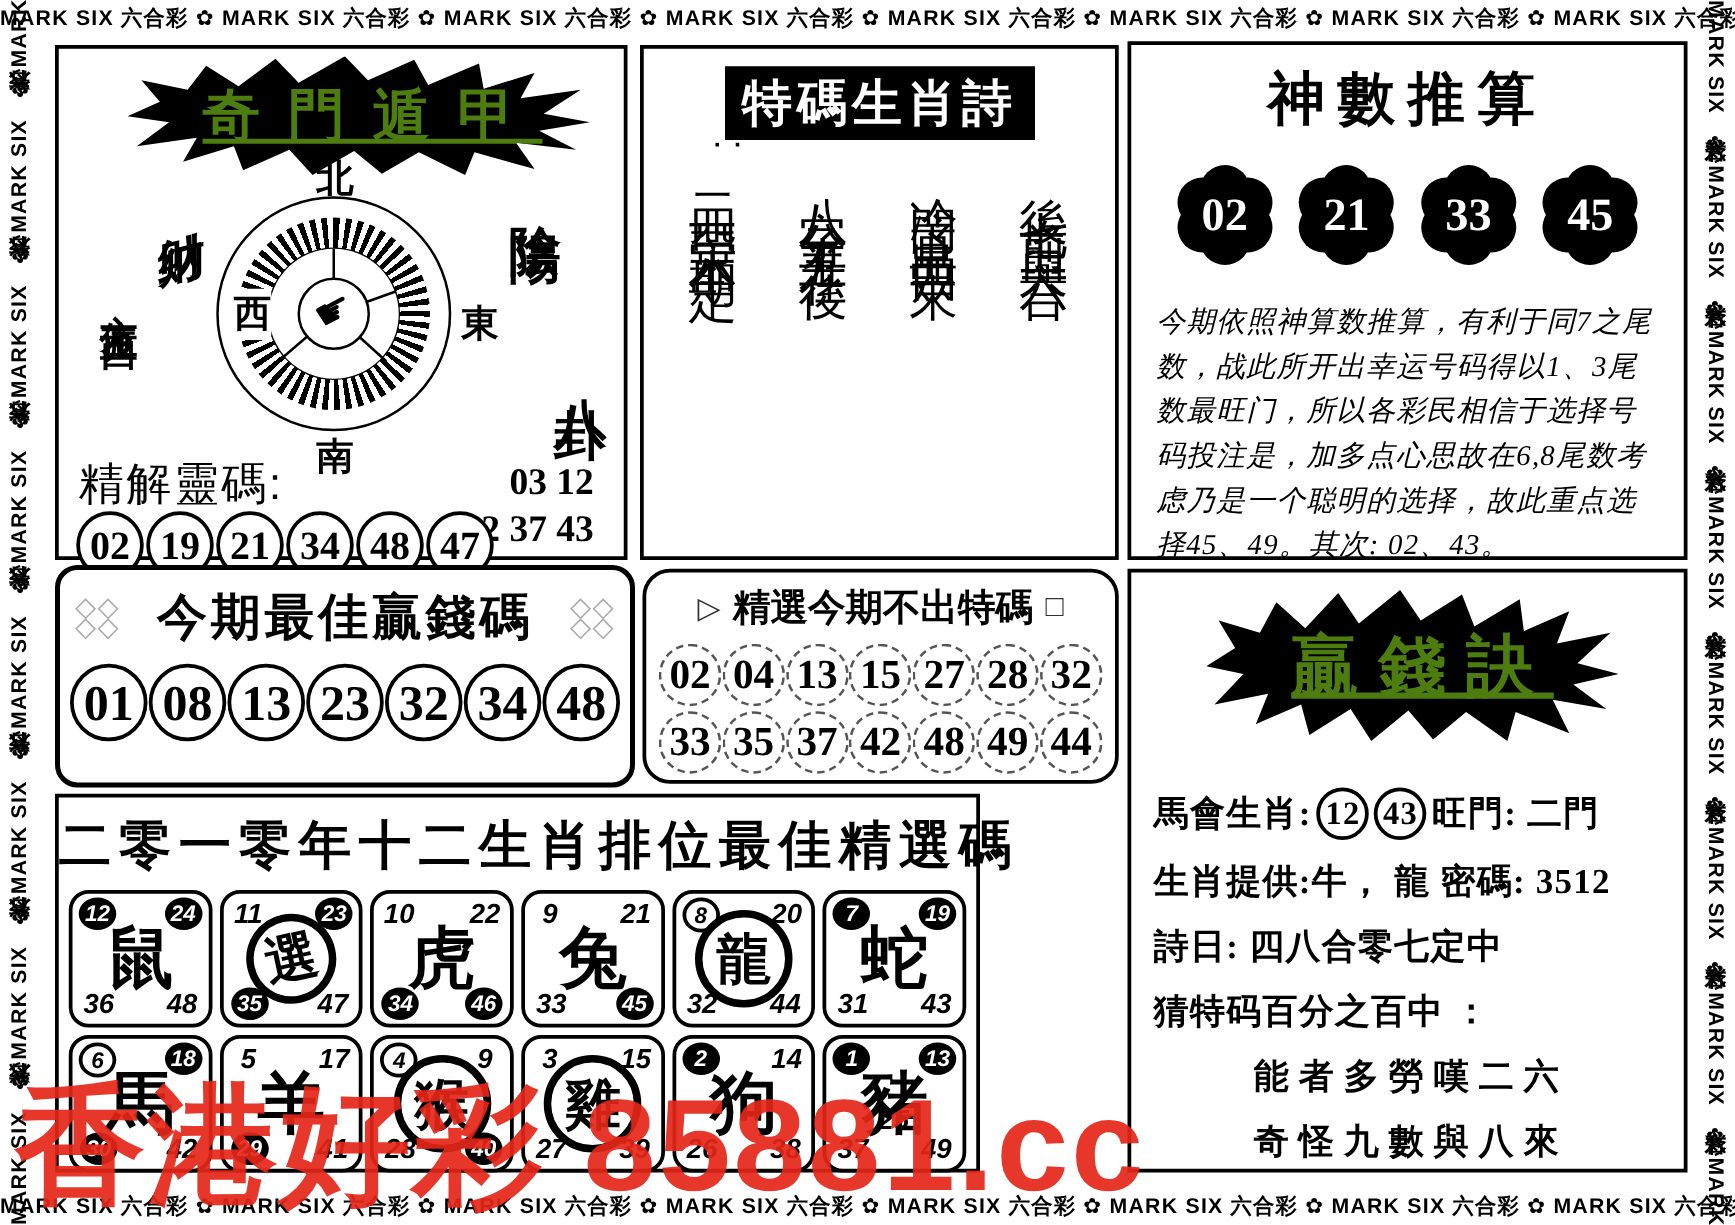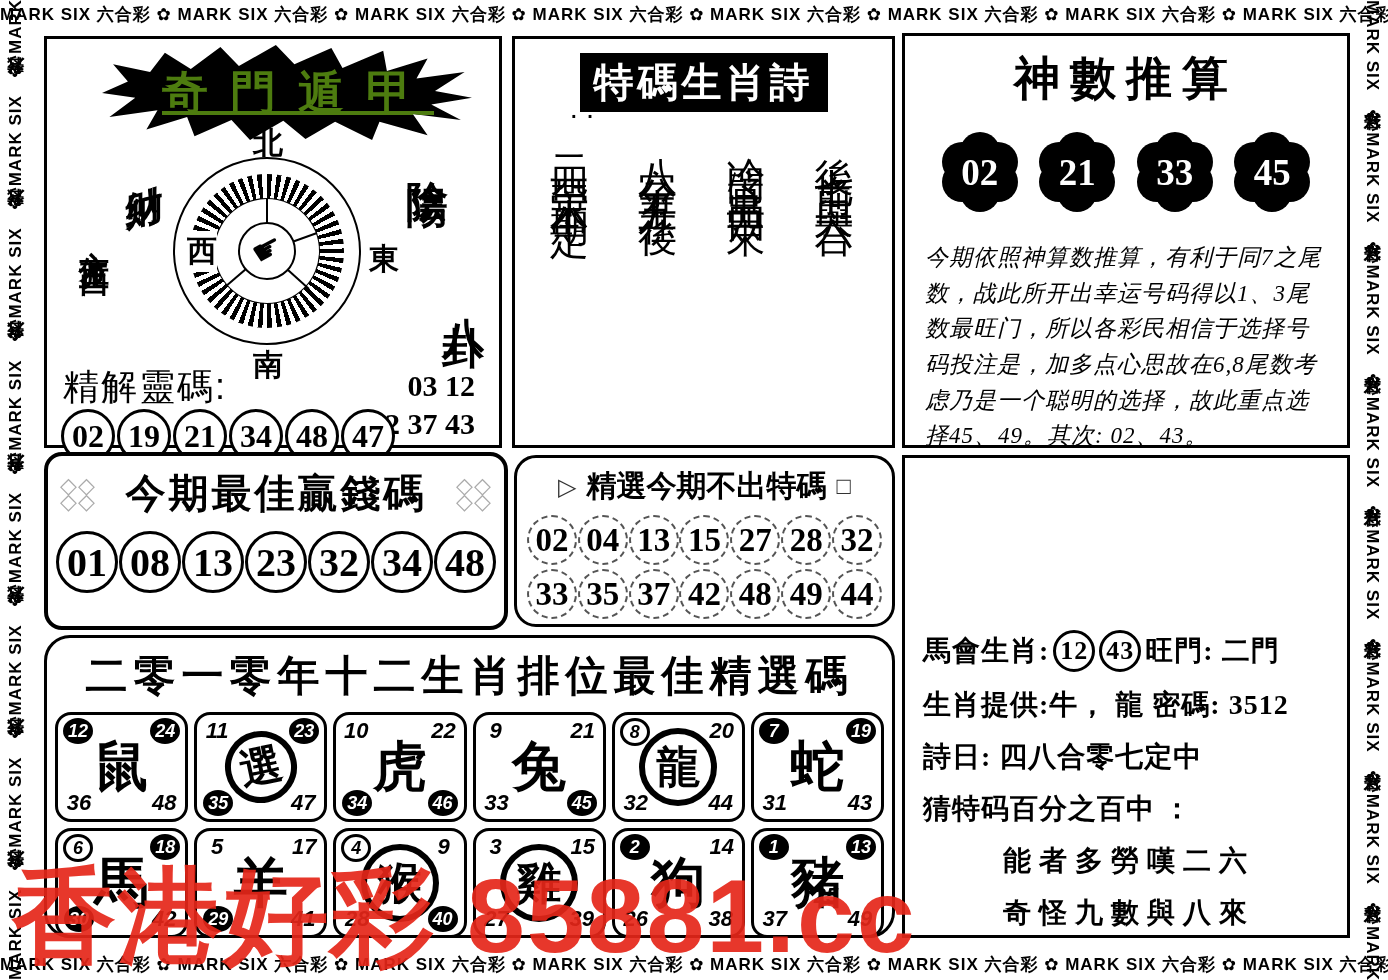--- a/index.html
+++ b/index.html
@@ -112,21 +112,21 @@
   #wintips-burst { position:absolute; left:60px; top:14px; width:330px; height:122px; }
   #wintips-burst span { font-size:54px; letter-spacing:16px; padding-left:16px; font-family:"Liberation Serif",serif; }
   .tips { position:absolute; left:18px; top:158px; right:12px; font-family:"Liberation Serif",serif; }
   .tip-line { font-size:28px; font-weight:bold; margin-top:14px; letter-spacing:1px; display:flex;
               align-items:center; flex-wrap:wrap; gap:4px; }
   .tip-line.c { justify-content:center; letter-spacing:8px; }
   .scirc { width:42px; height:42px; border:3px solid #000; border-radius:50%; display:inline-flex;
            align-items:center; justify-content:center; font-size:26px; font-weight:bold; }
 
   
-  #box-zodiac { left:44px; top:635px; width:851px; height:303px;border-radius:26px; }
+  #box-zodiac { left:44px; top:635px; width:740px; height:303px; }
   .zodiac-title { text-align:center; font-size:42px; font-weight:bold; letter-spacing:6px; margin-top:10px;
                   font-family:"Liberation Serif",serif; white-space:nowrap; }
   .zgrid { display:grid; grid-template-columns:repeat(6,1fr); gap:6px; padding:8px 8px 0 8px; }
   .zcell { position:relative; height:110px; border:3px solid #000; border-radius:16px; background:#fff; }
   .zcorner { position:absolute; font-weight:bold; }
   .zcorner.tl { left:5px; top:3px; } .zcorner.tr { right:5px; top:3px; }
   .zcorner.bl { left:6px; bottom:3px; } .zcorner.br { right:6px; bottom:3px; }
   .zcorner.mid { right:40px; bottom:26px;text-align:right; }
   .nb { display:inline-flex; align-items:center; justify-content:center; min-width:30px; height:26px;
         font-size:22px; font-weight:bold; font-family:"Liberation Sans",sans-serif; }
@@ -277,20 +277,23 @@
         <div class="dcirc">37</div>
         <div class="dcirc">42</div>
         <div class="dcirc">48</div>
         <div class="dcirc">49</div>
         <div class="dcirc">44</div>
       </div>
     </div>
   </div>
 
   <div class="box" id="box-wintips">
+    <div class="burst" id="wintips-burst">
+      <span>贏錢訣</span>
+    </div>
     <div class="tips">
       <div class="tip-line">
         <span>馬會生肖:</span>
         <span class="scirc">12</span>
         <span class="scirc">43</span>
         <span>旺門:  二門</span>
       </div>
       <div class="tip-line">生肖提供:牛，  龍  密碼:  3512</div>
       <div class="tip-line">詩日: 四八合零七定中</div>
       <div class="tip-line">猜特码百分之百中 ：</div>

